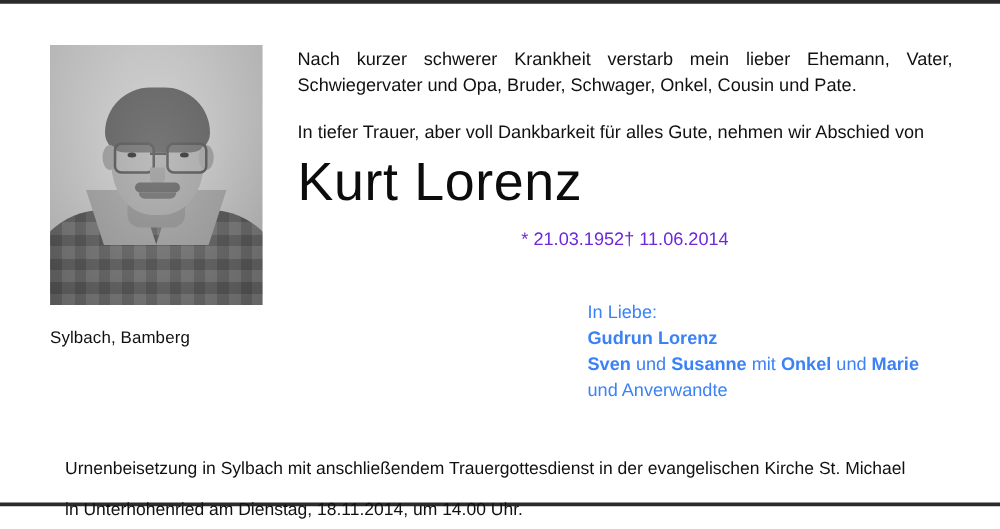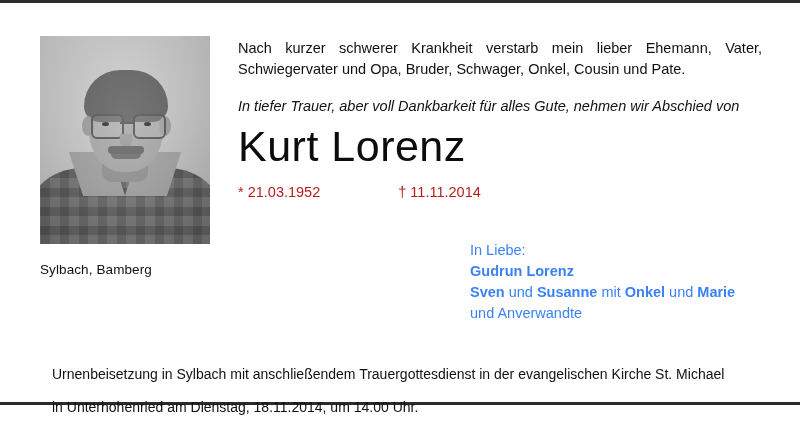--- a/index.html
+++ b/index.html
@@ -200,42 +200,42 @@
     left: 238px;
     top: 38px;
     width: 524px;
     font-size: 14.5px;
     line-height: 21px;
     text-align: justify;
     text-justify: inter-word;
     color: #111;
   }
   .intro p { margin: 0; }
-  .intro p.second { margin-top: 16px; font-style: italic; }
+  .intro p.second { margin-top: 16px; }
 
   .name {
     position: absolute;
     left: 238px;
     top: 120px;
     width: 524px;
     font-size: 43px;
     line-height: 52px;
     letter-spacing: 0.5px;
     color: #0c0c0c;
   }
 
   .dates {
     position: absolute;
     left: 238px;
     top: 184px;
     width: 524px;
     display: flex;
-    gap: 78px;
+    justify-content: center;
     font-size: 14.5px;
-    color: #b91c1c;
+    color: #6d28d9;
   }
 
   .inliebe {
     position: absolute;
     left: 470px;
     top: 240px;
     width: 300px;
     font-size: 14.5px;
     line-height: 21px;
     color: #3b82f6;
@@ -294,21 +294,21 @@
       <span>Nach kurzer schwerer Krankheit verstarb mein lieber Ehemann, Vater,</span>
       <span>Schwiegervater und Opa, Bruder, Schwager, Onkel, Cousin und Pate.</span>
     </p>
     <p class="second">In tiefer Trauer, aber voll Dankbarkeit für alles Gute, nehmen wir Abschied von</p>
   </div>
 
   <div class="name">Kurt Lorenz</div>
 
   <div class="dates">
     <span>* 21.03.1952</span>
-    <span>† 11.11.2014</span>
+    <span>† 11.06.2014</span>
   </div>
 
   <div class="inliebe">
     <div class="row">In Liebe:</div>
     <div class="row"><b>Gudrun Lorenz</b></div>
     <div class="row"><b>Sven</b><span> und </span><b>Susanne</b><span> mit </span><b>Onkel</b><span> und </span><b>Marie</b></div>
     <div class="row">und Anverwandte</div>
   </div>
 
   <div class="footer">

